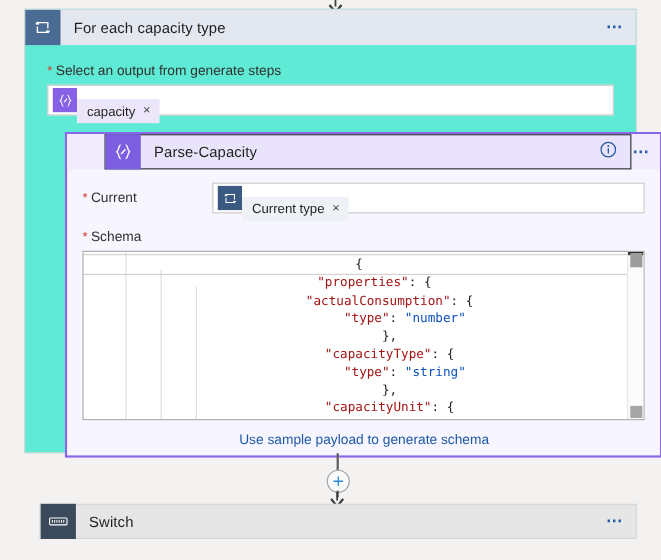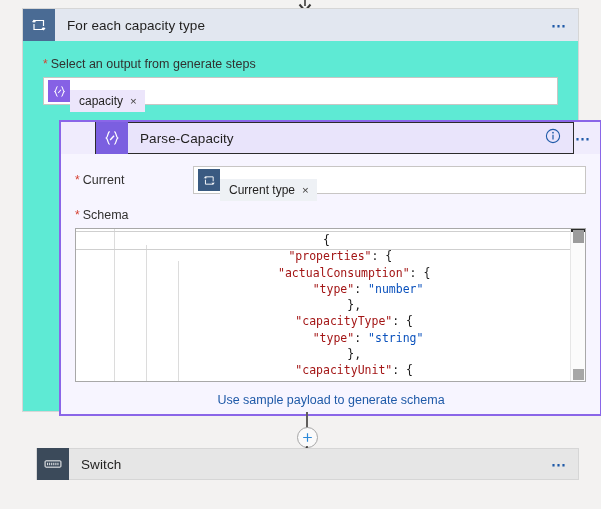--- a/index.html
+++ b/index.html
@@ -184,21 +184,21 @@
   
   .plus-btn {
     position: absolute; left: 297px; top: 427px;
     width: 19px; height: 19px; border-radius: 50%;
     background: #fafafa; border: 1px solid #a6a6a6;
     display: flex; align-items: center; justify-content: center;
   }
 
   
   .switch-card {
-    position: absolute; left: 36px; top: 448px;
+    position: absolute; left: 36px; top: 458px;
     width: 543px; height: 32px;
     background: #e6e6e6;
     border: 1px solid #d6d6d6;
     box-sizing: border-box;
     display: flex; align-items: center;
   }
   .switch-card .ellipsis { color: #1f5aa8; }
 </style>
 </head>
 <body>

